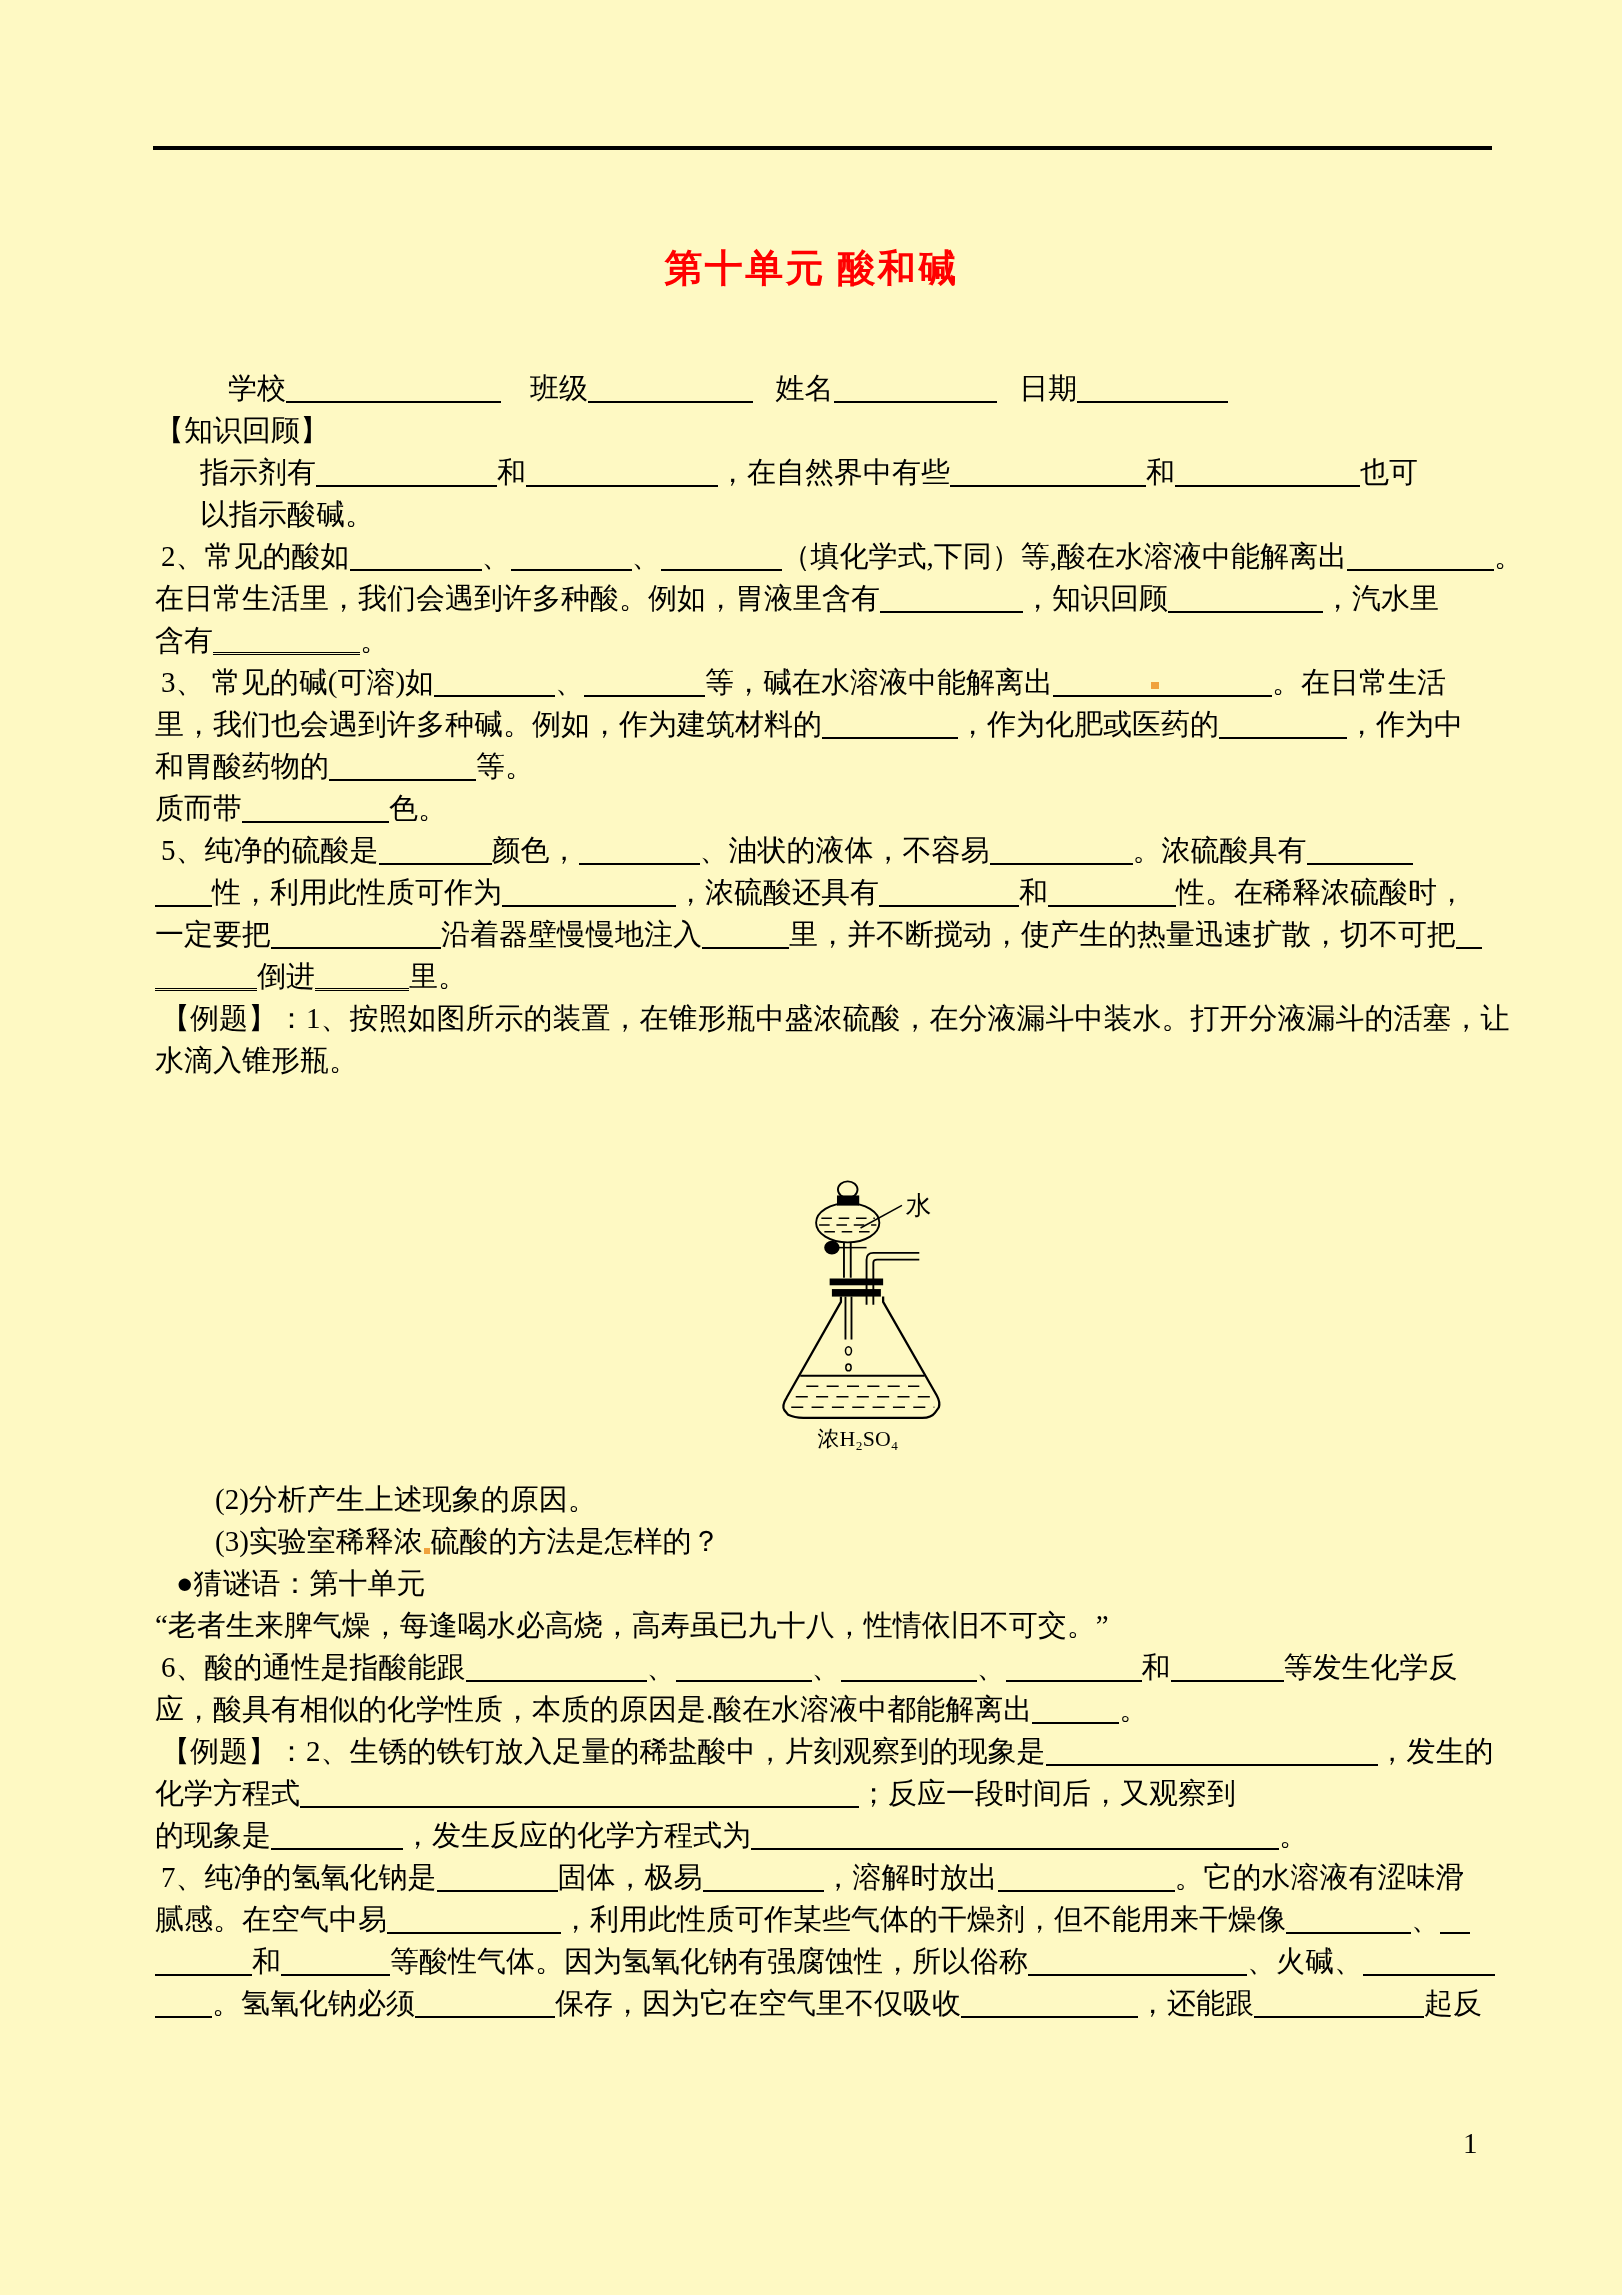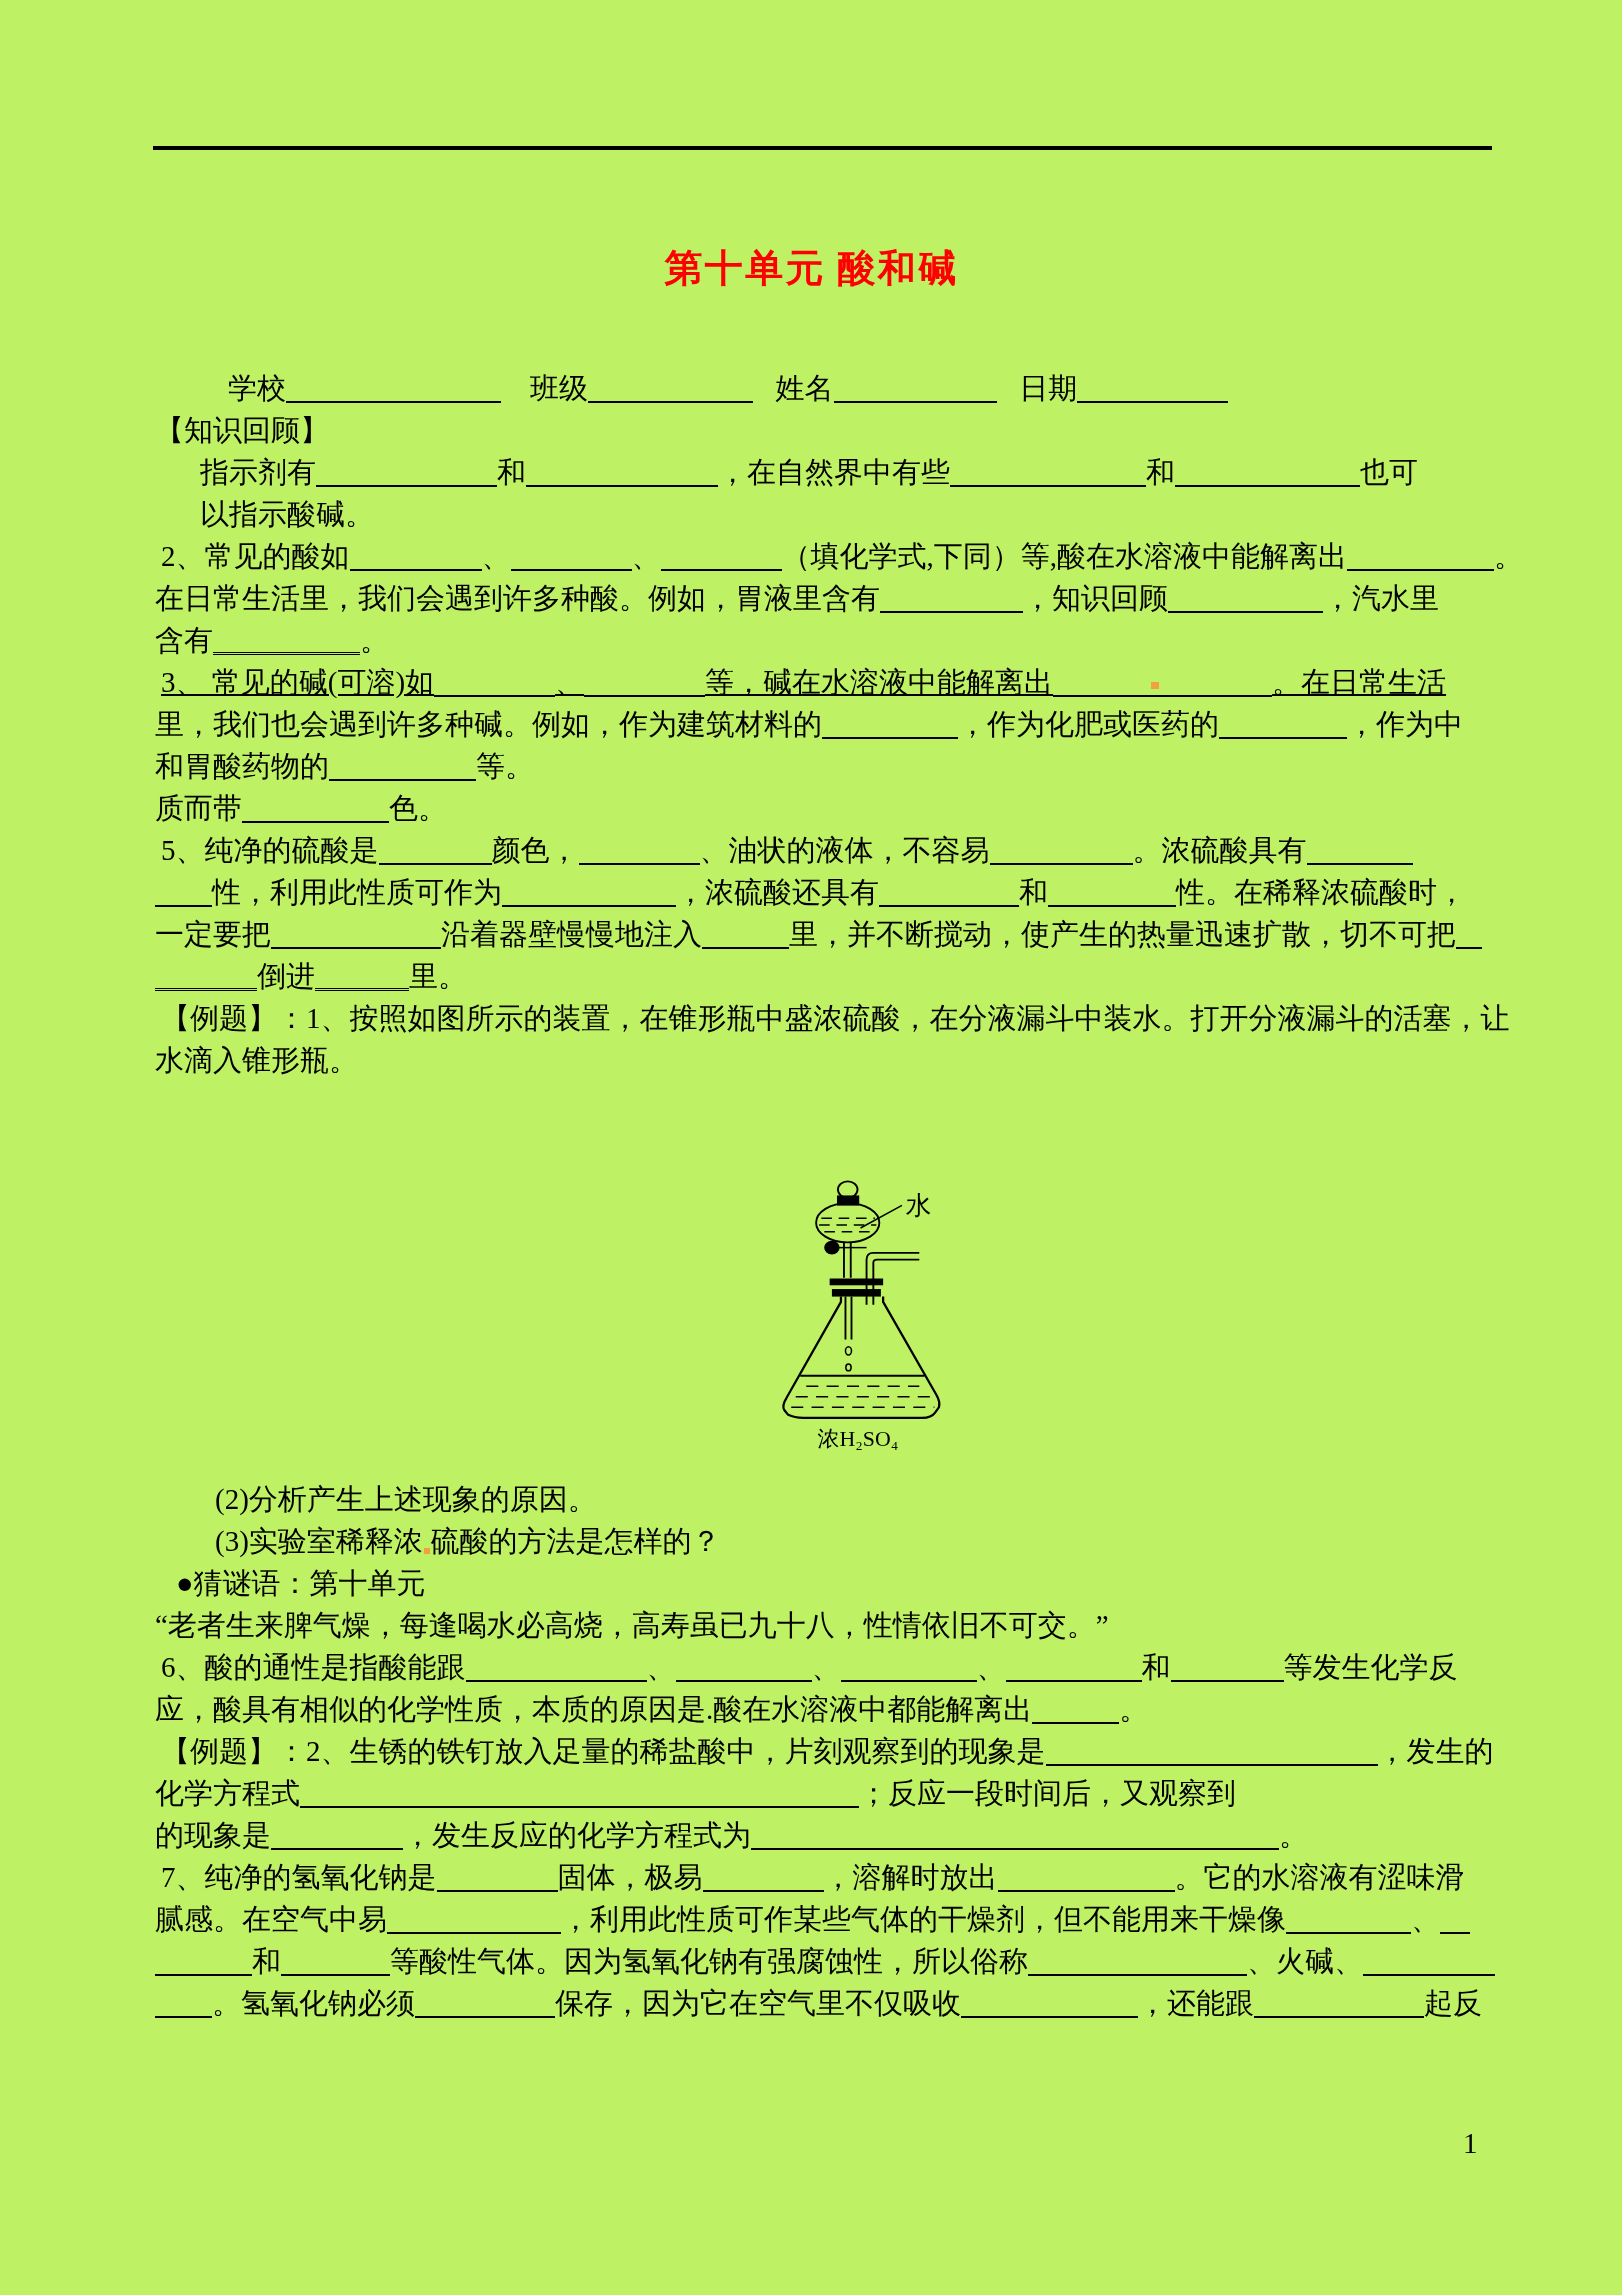--- a/index.html
+++ b/index.html
@@ -1,21 +1,21 @@
 <!DOCTYPE html>
 <html style="font-size:12px"><head>
 <meta charset="utf-8">
 <style>
   html,body{margin:0;padding:0;background:#ffffff;}
   body{
     width:1623px;height:2295px;position:relative;
     font-family:"Liberation Serif","DejaVu Serif",serif;
     color:#000;
   }
-  .page{position:absolute;inset:0;background:#bef264;overflow:hidden;}
+  .page{position:absolute;inset:0;background:#fef9c3;overflow:hidden;}
   .toprule{position:absolute;left:153px;top:146px;width:1339px;height:3.8px;background:#000;}
   .title{
     position:absolute;left:0;top:243px;width:100%;text-align:center;
     font-size:38px;font-weight:bold;letter-spacing:2.3px;
   }
   .flow{position:absolute;font-size:29px;line-height:42px;}
   #part1{left:155px;top:367px;width:1351px;}
   #part2{left:155px;top:1478px;width:1351px;}
   .line{white-space:nowrap;height:42px;}
   .t{display:inline;}
@@ -41,21 +41,21 @@
   <div class="title" style="color: rgb(255, 0, 0);">第十单元 酸和碱</div>
 
   <div id="part1" class="flow">
       <div class="line" style="padding-left: 73px;"><span class="t">学校</span><span class="blank" style="width: 215px;"></span><span class="gap" style="width: 29px;"></span><span class="t">班级</span><span class="blank" style="width: 165px;"></span><span class="gap" style="width: 22.6px;"></span><span class="t">姓名</span><span class="blank" style="width: 163px;"></span><span class="gap" style="width: 22.6px;"></span><span class="t">日期</span><span class="blank" style="width: 151px;"></span></div>
       <div class="line"><span class="t">【知识回顾】</span></div>
       <div class="line" style="padding-left: 45px;"><span class="t">指示剂有</span><span class="blank" style="width: 181px;"></span><span class="t">和</span><span class="blank" style="width: 192px;"></span><span class="t">，在自然界中有些</span><span class="blank" style="width: 196px;"></span><span class="t">和</span><span class="blank" style="width: 185px;"></span><span class="t">也可</span></div>
       <div class="line" style="padding-left: 45px;"><span class="t">以指示酸碱。</span></div>
       <div class="line" style="padding-left: 6px;"><span class="t">2、常见的酸如</span><span class="blank" style="width: 132px;"></span><span class="t">、</span><span class="blank" style="width: 121px;"></span><span class="t">、</span><span class="blank" style="width: 121px;"></span><span class="t">（填化学式,下同）等,酸在水溶液中能解离出</span><span class="blank" style="width: 147px;"></span><span class="t">。</span></div>
       <div class="line"><span class="t">在日常生活里，我们会遇到许多种酸。例如，胃液里含有</span><span class="blank" style="width: 143px;"></span><span class="t">，知识回顾</span><span class="blank" style="width: 155px;"></span><span class="t">，汽水里</span></div>
       <div class="line"><span class="t">含有</span><span class="blank dbl" style="width: 147px;"></span><span class="t">。</span></div>
-      <div class="line" style="padding-left: 6px; text-decoration: underline;"><span class="t">3、 常见的碱(可溶)如</span><span class="blank" style="width: 121px;"></span><span class="t">、</span><span class="blank" style="width: 121px;"></span><span class="t">等，碱在水溶液中能解离出</span><span class="blank" style="width: 219px;"><i class="odot" style="left: 98px;"></i></span><span class="t">。在日常生活</span></div>
+      <div class="line" style="padding-left: 6px;"><span class="t">3、 常见的碱(可溶)如</span><span class="blank" style="width: 121px;"></span><span class="t">、</span><span class="blank" style="width: 121px;"></span><span class="t">等，碱在水溶液中能解离出</span><span class="blank" style="width: 219px;"><i class="odot" style="left: 98px;"></i></span><span class="t">。在日常生活</span></div>
       <div class="line"><span class="t">里，我们也会遇到许多种碱。例如，作为建筑材料的</span><span class="blank" style="width: 136px;"></span><span class="t">，作为化肥或医药的</span><span class="blank" style="width: 128px;"></span><span class="t">，作为中</span></div>
       <div class="line"><span class="t">和胃酸药物的</span><span class="blank" style="width: 147px;"></span><span class="t">等。</span></div>
       <div class="line"><span class="t">质而带</span><span class="blank" style="width: 147px;"></span><span class="t">色。</span></div>
       <div class="line" style="padding-left: 6px;"><span class="t">5、纯净的硫酸是</span><span class="blank" style="width: 113px;"></span><span class="t">颜色，</span><span class="blank" style="width: 121px;"></span><span class="t">、油状的液体，不容易</span><span class="blank" style="width: 143px;"></span><span class="t">。浓硫酸具有</span><span class="blank" style="width: 106px;"></span></div>
       <div class="line"><span class="blank" style="width: 57px;"></span><span class="t">性，利用此性质可作为</span><span class="blank" style="width: 174px;"></span><span class="t">，浓硫酸还具有</span><span class="blank" style="width: 140px;"></span><span class="t">和</span><span class="blank" style="width: 128px;"></span><span class="t">性。在稀释浓硫酸时，</span></div>
       <div class="line"><span class="t">一定要把</span><span class="blank" style="width: 170px;"></span><span class="t">沿着器壁慢慢地注入</span><span class="blank" style="width: 87px;"></span><span class="t">里，并不断搅动，使产生的热量迅速扩散，切不可把</span><span class="blank" style="width: 26.4px;"></span></div>
       <div class="line"><span class="blank dbl" style="width: 102px;"></span><span class="t">倒进</span><span class="blank dbl" style="width: 94px;"></span><span class="t">里。</span></div>
       <div class="line" style="padding-left: 6px;"><span class="t">【例题】：1、按照如图所示的装置，在锥形瓶中盛浓硫酸，在分液漏斗中装水。打开分液漏斗的活塞，让</span></div>
       <div class="line"><span class="t">水滴入锥形瓶。</span></div>
     </div>

